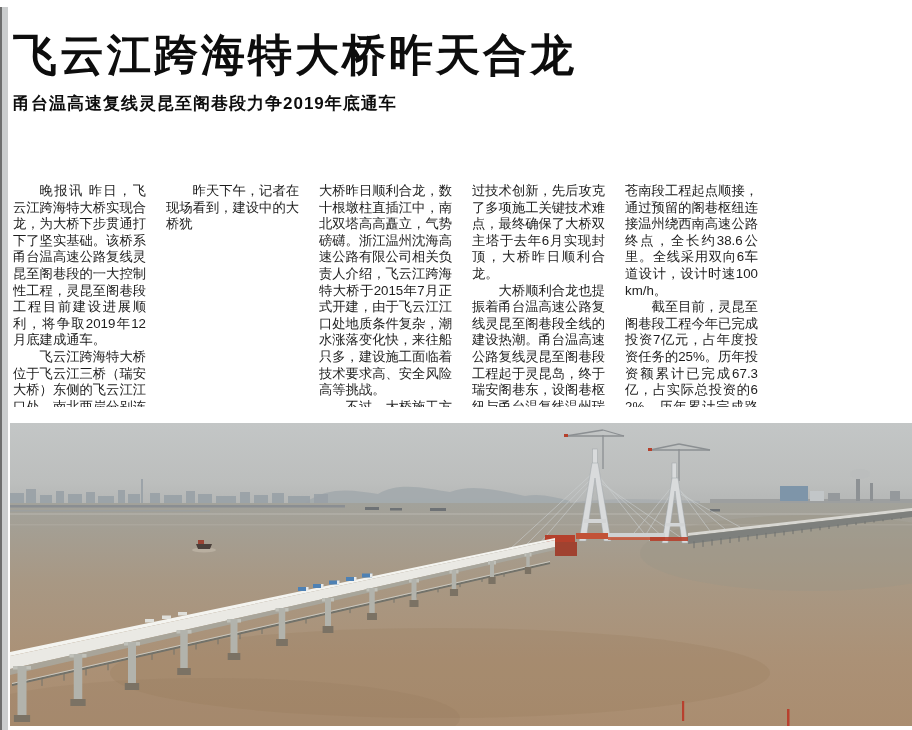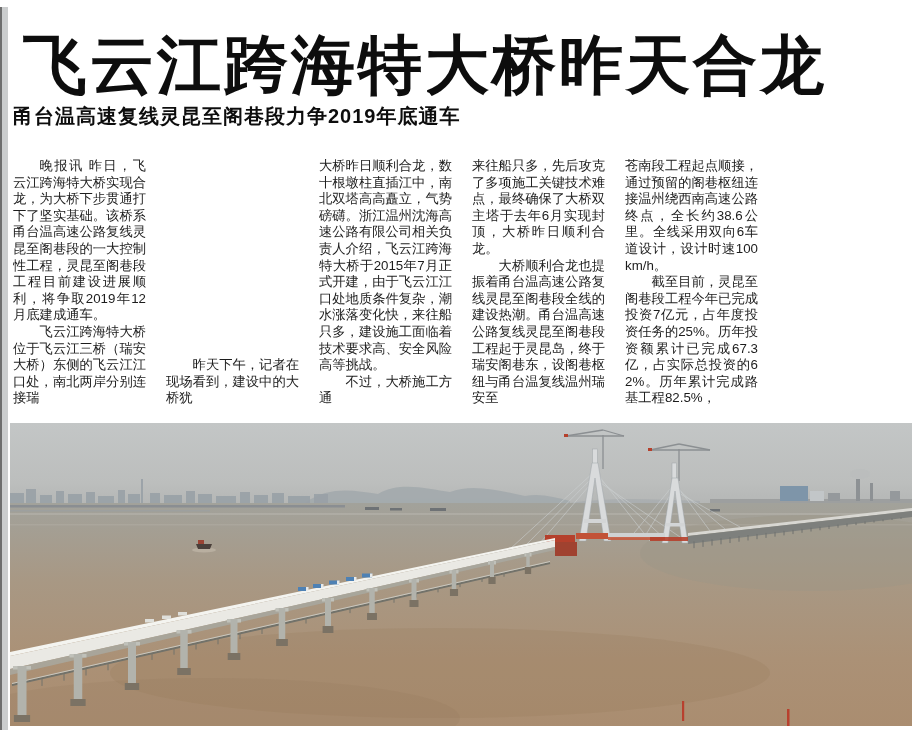--- a/index.html
+++ b/index.html
@@ -6,26 +6,26 @@
     --paper:#ffffff; --ink:#1c1c1c; --headline_ink:#0d0d0d;
     --column_rule:#dce4e9; --margin_bar:#cbcdce; --margin_line:#6e6e6e;
   }
   html,body{margin:0;padding:0;}
   body{width:912px;height:730px;overflow:hidden;background:var(--paper);
        font-family:"Liberation Sans",sans-serif;}
   .page{position:relative;width:912px;height:730px;background:var(--paper);}
   .margin-line{position:absolute;left:0;top:7px;bottom:0;width:2px;background:var(--margin_line);}
   .margin-bar{position:absolute;left:2px;top:7px;bottom:0;width:6px;background:var(--margin_bar);}
   .head{position:absolute;left:13px;top:26px;width:899px;}
-  h1.headline{margin:10px;font-size:64px;line-height:58px;letter-spacing:3px;
+  h1.headline{margin:0;font-size:44px;line-height:58px;letter-spacing:3px;
      font-weight:bold;color:var(--headline_ink);white-space:nowrap;}
-  .subhead{font-size:20px;font-weight:bold;line-height:25px;letter-spacing:1px;
+  .subhead{font-size:17px;font-weight:bold;line-height:25px;letter-spacing:1px;
      color:var(--headline_ink);white-space:nowrap;}
   .subhead:first-of-type{margin-top:7px;}
-  .columns{position:absolute;left:13px;top:183px;height:224px;display:flex;align-items:flex-end;}
+  .columns{position:absolute;left:13px;top:183px;height:224px;display:flex;}
   .col{width:133px;margin-right:20px;position:relative;font-size:13.3px;line-height:16.6px;
      color:var(--ink);text-align:justify;text-justify:inter-character;word-break:break-all;
      overflow:hidden;}
   .col:last-child{margin-right:0;}
   .col + .col::before{content:"";position:absolute;left:-13px;top:2px;bottom:2px;width:5px;
      background:var(--column_rule);}
   .col p{margin:0;padding:0;}
   .col p.indent{text-indent:2em;}
   .col p.byline{text-align:right;text-indent:0;word-break:keep-all;white-space:nowrap;}
   .photo{position:absolute;left:10px;top:423px;width:902px;height:303px;overflow:hidden;
@@ -50,21 +50,21 @@
         <p class="indent">飞云江跨海特大桥位于飞云江三桥（瑞安大桥）东侧的飞云江江口处，南北两岸分别连接瑞</p>
       </div>
       <div class="col">
         <p class="indent">昨天下午，记者在现场看到，建设中的大桥犹</p>
       </div>
       <div class="col">
         <p>大桥昨日顺利合龙，数十根墩柱直插江中，南北双塔高高矗立，气势磅礴。浙江温州沈海高速公路有限公司相关负责人介绍，飞云江跨海特大桥于2015年7月正式开建，由于飞云江江口处地质条件复杂，潮水涨落变化快，来往船只多，建设施工面临着技术要求高、安全风险高等挑战。</p>
         <p class="indent">不过，大桥施工方通</p>
       </div>
       <div class="col">
-        <p>来往船只多，先后攻克了多项施工关键技术难点，最终确保了大桥双主塔于去年6月实现封顶，大桥昨日顺利合龙。</p>
+        <p>过技术创新，先后攻克了多项施工关键技术难点，最终确保了大桥双主塔于去年6月实现封顶，大桥昨日顺利合龙。</p>
         <p class="indent">大桥顺利合龙也提振着甬台温高速公路复线灵昆至阁巷段全线的建设热潮。甬台温高速公路复线灵昆至阁巷段工程起于灵昆岛，终于瑞安阁巷东，设阁巷枢纽与甬台温复线温州瑞安至</p>
       </div>
       <div class="col">
         <p>苍南段工程起点顺接，通过预留的阁巷枢纽连接温州绕西南高速公路终点，全长约38.6公里。全线采用双向6车道设计，设计时速100km/h。</p>
         <p class="indent">截至目前，灵昆至阁巷段工程今年已完成投资7亿元，占年度投资任务的25%。历年投资额累计已完成67.3亿，占实际总投资的62%。历年累计完成路基工程82.5%，</p>
       </div>
     </div>
 
   <div class="photo">
     <svg width="902" height="303" viewBox="0 0 902 303" preserveAspectRatio="none">

